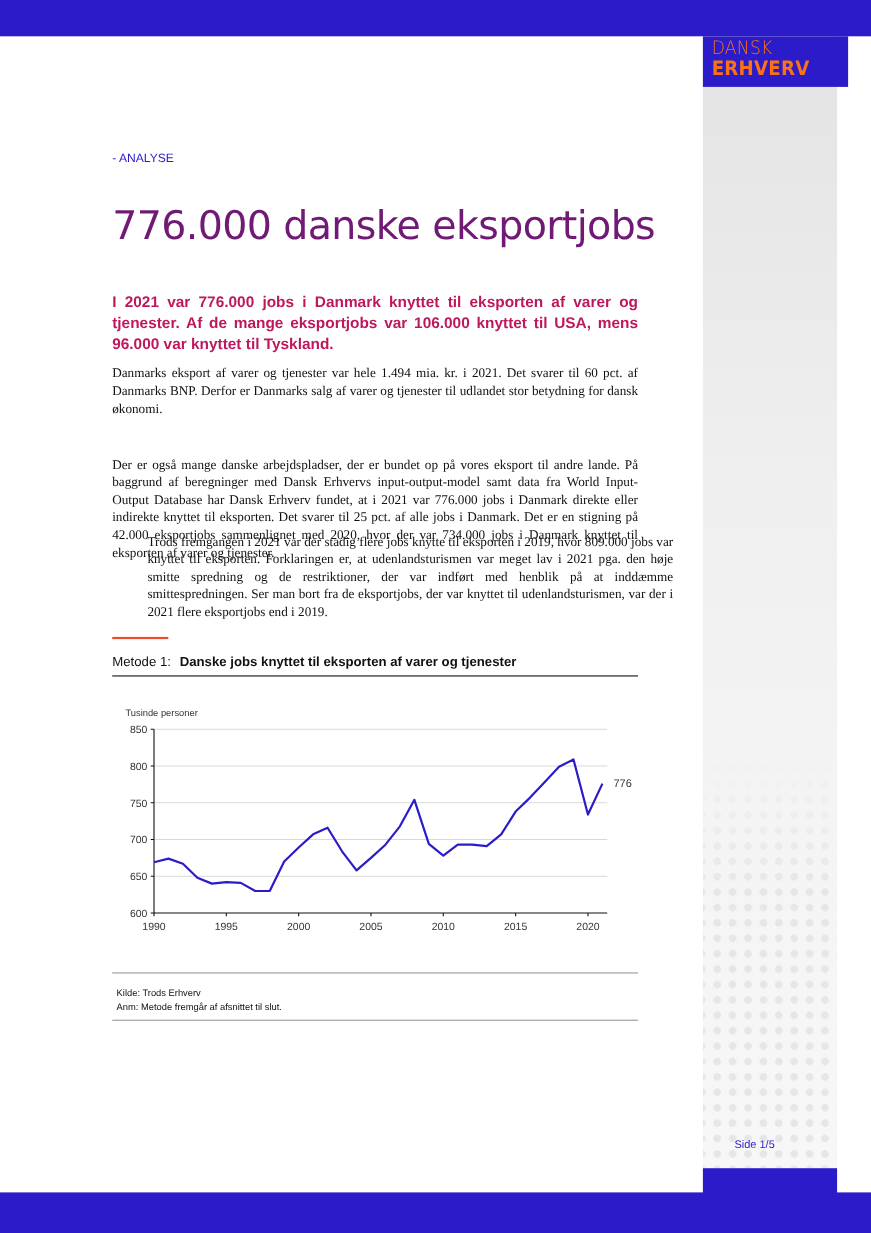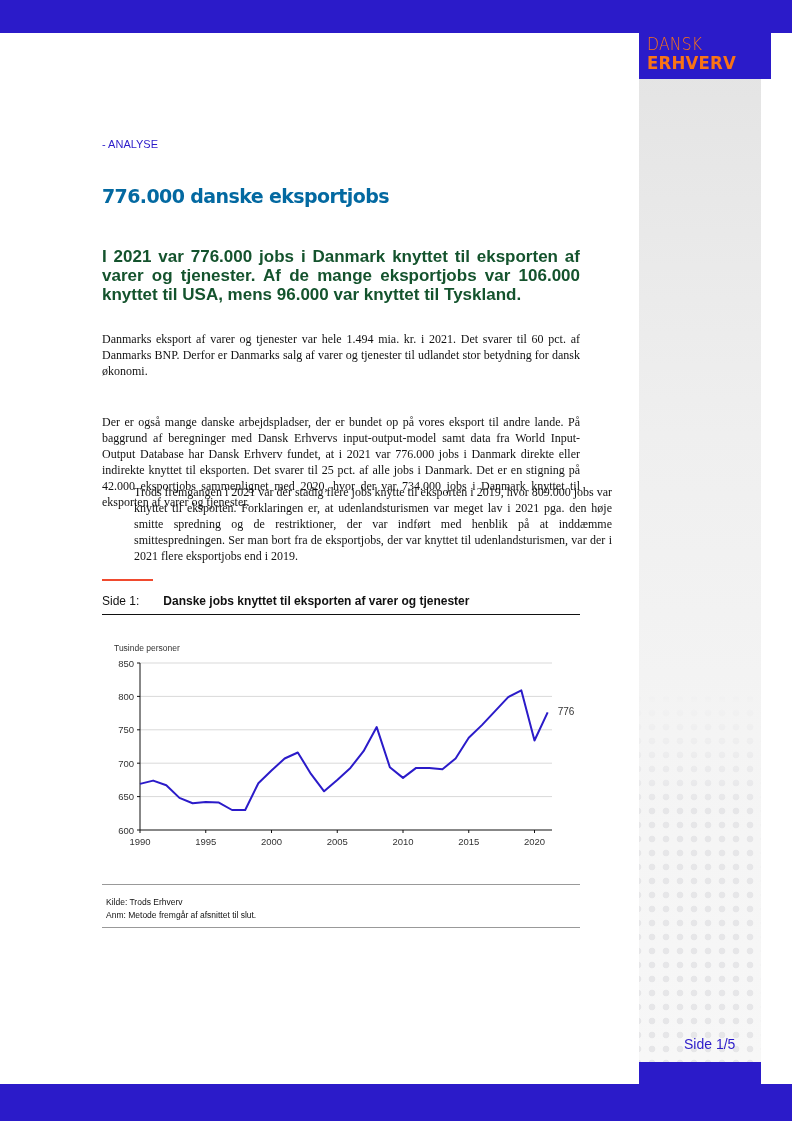--- a/index.html
+++ b/index.html
@@ -16,30 +16,30 @@
     background-image: radial-gradient(circle, #e6e6e8 3.2px, transparent 3.6px);
     background-size: 14px 14px; background-position: 6px 2px;
     -webkit-mask-image: linear-gradient(to bottom, transparent 0, #000 120px);
     mask-image: linear-gradient(to bottom, transparent 0, #000 120px); }
 
   .logo { position: absolute; left: 639px; top: 33px; width: 132px; height: 46px; background: #2b1bc9;
     color: #f97316; padding: 3px 0 0 8px; }
   .logo-line1 { font-family: "DejaVu Sans", sans-serif; font-size: 17px; font-weight: 300; letter-spacing: 0.2px; line-height: 17px; display: block; transform: scaleX(0.92); transform-origin: left; }
   .logo-line2 { font-family: "DejaVu Sans", sans-serif; font-size: 18px; font-weight: bold; letter-spacing: 0.2px; line-height: 19px; display: block; transform: scaleX(0.92); transform-origin: left; }
 
-  .page-number { position: absolute; left: 684px; top: 1036px; width: 60px; text-align: left;
-    font-size: 14px; color: #2b1bc9; }
+  .page-number { position: absolute; left: 656px; top: 1036px; width: 60px; text-align: center;
+    font-size: 10px; color: #2b1bc9; }
 
   .kicker { position: absolute; left: 102px; top: 114px; font-size: 11px; color: #2b1bc9; margin-top: 24px; }
 
-  .title { position: absolute; left: 102px; top: 185px; font-family: "DejaVu Sans", sans-serif; font-weight: bold;
-    font-size: 19px; color: #0369a1; letter-spacing: -0.6px; }
+  .title { position: absolute; left: 102px; top: 185px; font-family: "DejaVu Sans", sans-serif; font-weight: normal;
+    font-size: 36px; color: #701a75; letter-spacing: -0.6px; }
 
-  .lead { position: absolute; left: 102px; top: 247px; width: 478px; font-size: 17px; font-weight: bold;
-    line-height: 19px; text-align: justify; color: #14532d; }
+  .lead { position: absolute; left: 102px; top: 265px; width: 478px; font-size: 14px; font-weight: bold;
+    line-height: 19px; text-align: justify; color: #be185d; }
 
   .body-text { position: absolute; left: 102px; width: 478px; font-size: 12px; line-height: 16px;
     text-align: justify; color: #111; font-family: Liberation Serif, serif; }
   .p1 { top: 331px; }
   .p2 { top: 394px; margin-top: 20px; }
   .p3 { top: 484px; margin-left: 32px; }
 
   .red-rule { position: absolute; left: 102px; top: 579px; width: 51px; height: 2px; background: #f04a2e; }
 
   .fig-caption { position: absolute; left: 102px; top: 594px; font-size: 12px; }
@@ -71,21 +71,21 @@
 
 <p class="lead">I 2021 var 776.000 jobs i Danmark knyttet til eksporten af varer og tjenester. Af de mange eksportjobs var 106.000 knyttet til USA, mens 96.000 var knyttet til Tyskland.</p>
 
 <p class="body-text p1">Danmarks eksport af varer og tjenester var hele 1.494 mia. kr. i 2021. Det svarer til 60 pct. af Danmarks BNP. Derfor er Danmarks salg af varer og tjenester til udlandet stor betydning for dansk økonomi.</p>
 <p class="body-text p2">Der er også mange danske arbejdspladser, der er bundet op på vores eksport til andre lande. På baggrund af beregninger med Dansk Erhvervs input-output-model samt data fra World Input-Output Database har Dansk Erhverv fundet, at i 2021 var 776.000 jobs i Danmark direkte eller indirekte knyttet til eksporten. Det svarer til 25 pct. af alle jobs i Danmark. Det er en stigning på 42.000 eksportjobs sammenlignet med 2020, hvor der var 734.000 jobs i Danmark knyttet til eksporten af varer og tjenester.</p>
 <p class="body-text p3">Trods fremgangen i 2021 var der stadig flere jobs knytte til eksporten i 2019, hvor 809.000 jobs var knyttet til eksporten. Forklaringen er, at udenlandsturismen var meget lav i 2021 pga. den høje smitte spredning og de restriktioner, der var indført med henblik på at inddæmme smittespredningen. Ser man bort fra de eksportjobs, der var knyttet til udenlandsturismen, var der i 2021 flere eksportjobs end i 2019.</p>
 
 <div class="red-rule"></div>
 
 <div class="fig-caption">
-  <span class="fig-label">Side 1:</span>
+  <span class="fig-label">Metode 1:</span>
   <span class="fig-title">Danske jobs knyttet til eksporten af varer og tjenester</span>
 </div>
 <div class="fig-rule-top"></div>
 
 <svg class="chart" id="chart" viewBox="0 0 478 230" width="478" height="230" xmlns="http://www.w3.org/2000/svg">
   <g id="grid">
       <line x1="38" x2="450" y1="160.6" y2="160.6" stroke="#d9d9d9" stroke-width="1"></line>
       <line x1="38" x2="450" y1="127.2" y2="127.2" stroke="#d9d9d9" stroke-width="1"></line>
       <line x1="38" x2="450" y1="93.8" y2="93.8" stroke="#d9d9d9" stroke-width="1"></line>
       <line x1="38" x2="450" y1="60.400000000000006" y2="60.400000000000006" stroke="#d9d9d9" stroke-width="1"></line>

